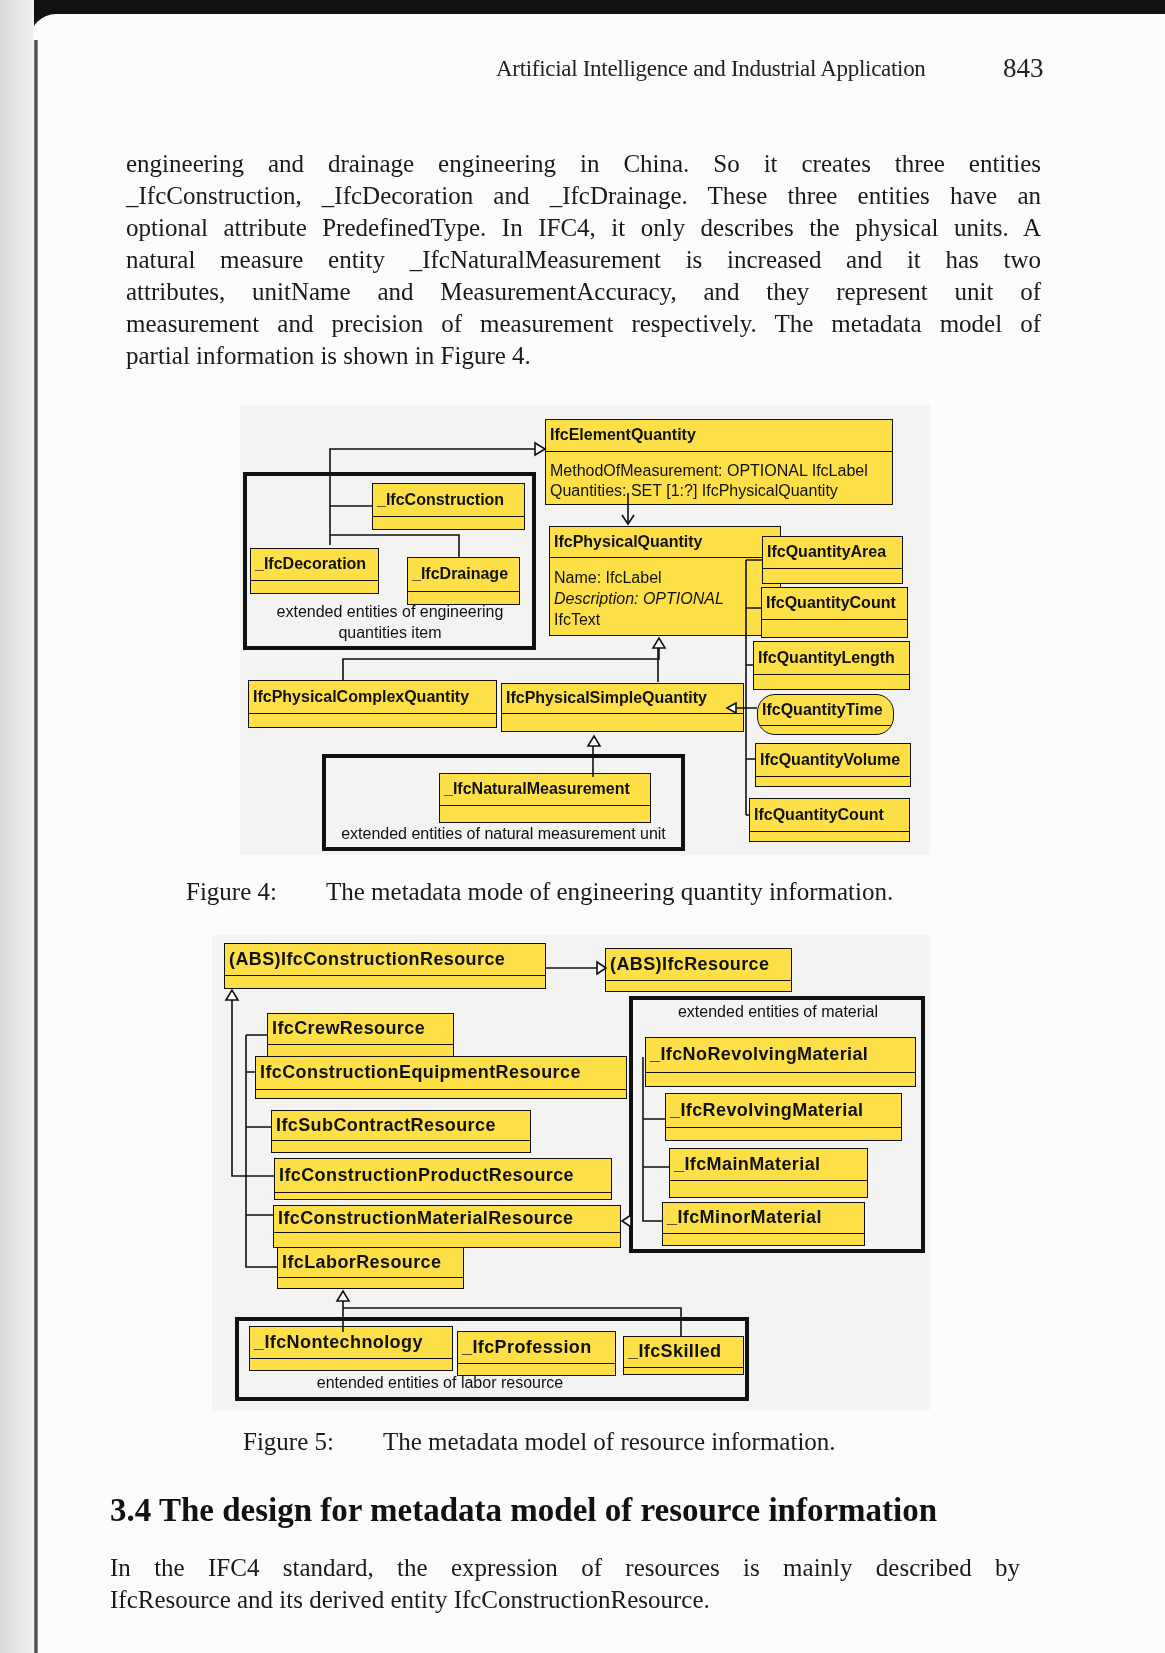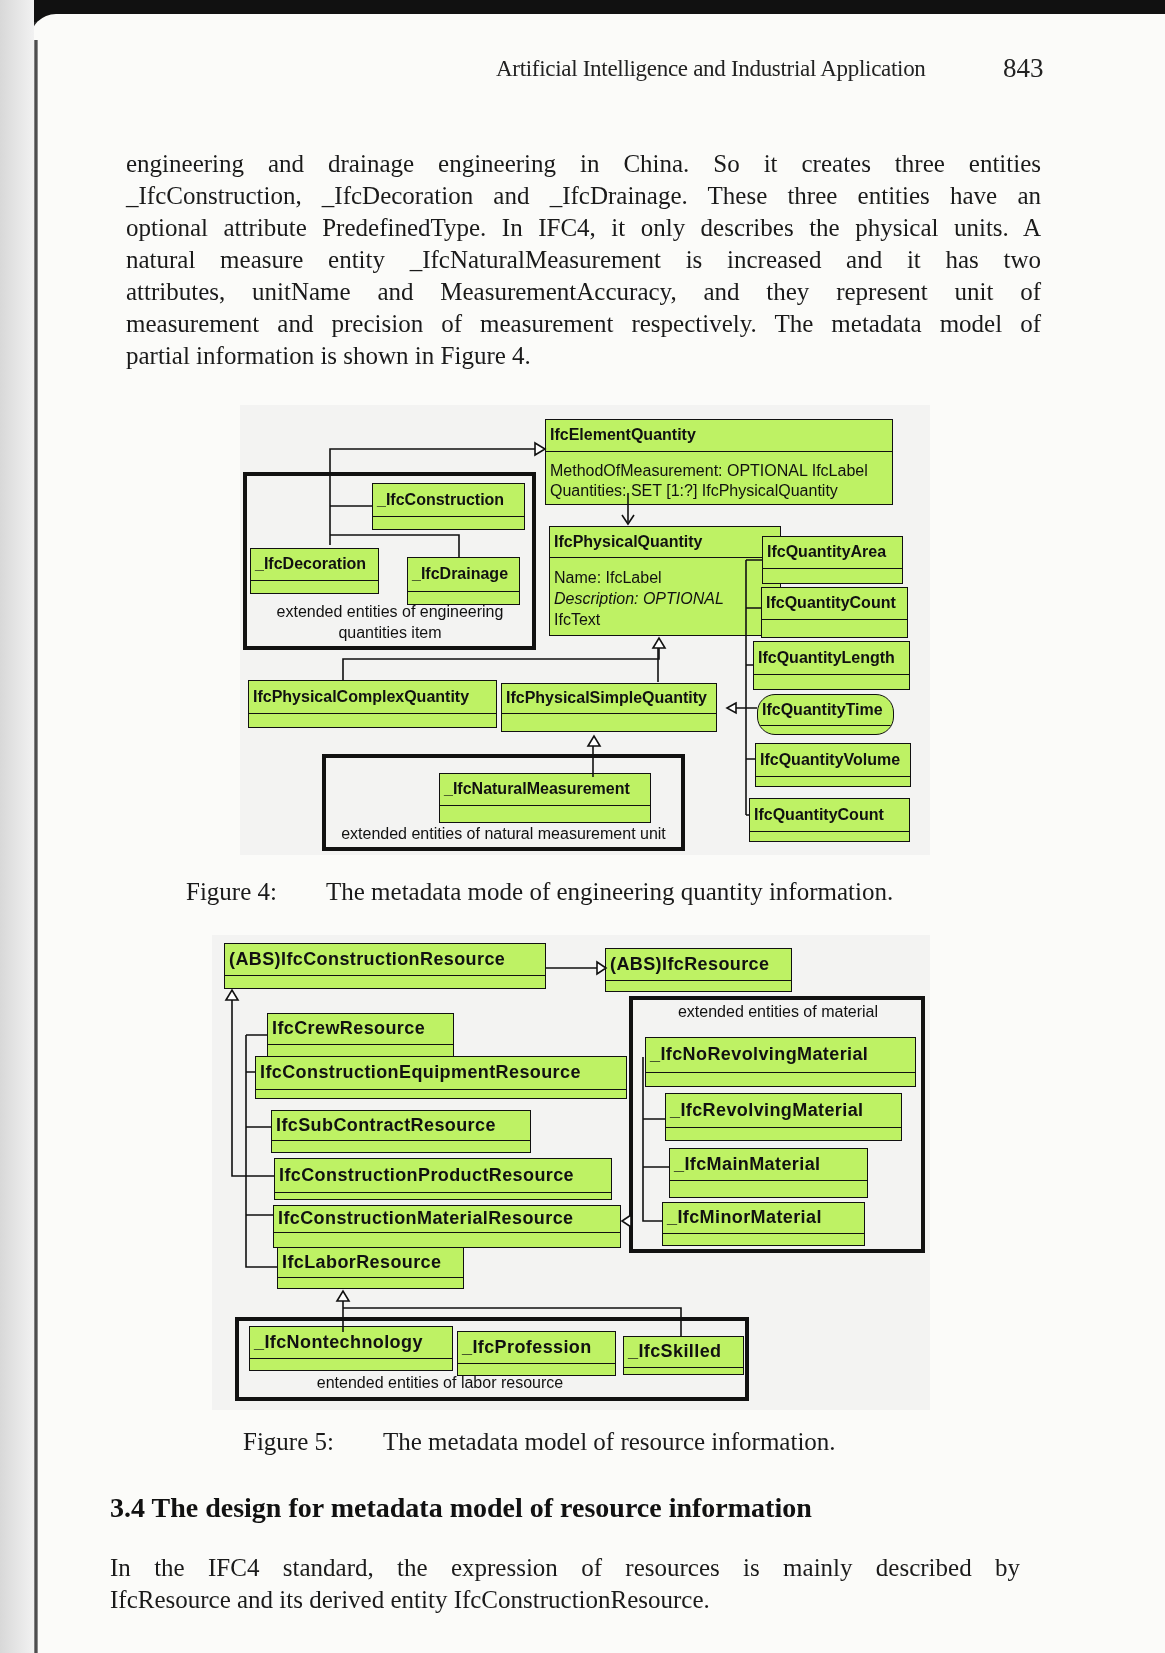--- a/index.html
+++ b/index.html
@@ -8,23 +8,23 @@
   .binding{position:absolute;left:34px;top:40px;width:4px;height:1620px;background:linear-gradient(90deg,#999,#333,#aaa);}
   .shade{position:absolute;left:0;top:0;width:34px;height:1653px;background:linear-gradient(90deg,#d8d8d8,#f2f2f2);}
   .topbar{position:absolute;left:0;top:0;width:1165px;height:22px;background:#111;}
   .running{position:absolute;left:496px;top:56px;font-size:23px;color:#222;letter-spacing:-0.3px;}
   .pnum{position:absolute;left:1003px;top:53px;font-size:27px;color:#222;}
   .para{position:absolute;left:126px;width:915px;font-size:25px;line-height:32px;color:#1a1a1a;text-align:justify;}
   .para .ln{display:block;text-align:justify;text-align-last:justify;white-space:nowrap;height:32px;}
   .para .ln.last{text-align-last:left;}
   .caption{position:absolute;font-size:25px;color:#1a1a1a;white-space:nowrap;}
   .caption .lbl{display:inline-block;width:140px;}
-  .heading{position:absolute;left:110px;top:1492px;font-size:28px;font-weight:bold;color:#111;white-space:nowrap;}
+  .heading{position:absolute;left:110px;top:1492px;font-size:33px;font-weight:bold;color:#111;white-space:nowrap;}
   .figbg{position:absolute;background:#ececec;opacity:.55;}
-  .uml{position:absolute;border:1.6px solid #111;background:#bef264;box-sizing:border-box;font-family:"Liberation Sans",sans-serif;color:#111;overflow:hidden;}
+  .uml{position:absolute;border:1.6px solid #111;background:#fde047;box-sizing:border-box;font-family:"Liberation Sans",sans-serif;color:#111;overflow:hidden;}
   .uml .hd{position:absolute;left:0;right:0;top:0;border-bottom:1.6px solid #111;box-sizing:border-box;padding-left:4px;font-weight:bold;white-space:nowrap;}
   .uml .attr{position:absolute;left:4px;white-space:nowrap;font-size:16px;line-height:21px;}
   .grp{position:absolute;border:4px solid #111;box-sizing:border-box;background:transparent;}
   .gcap{position:absolute;font-family:"Liberation Sans",sans-serif;font-size:16px;color:#111;white-space:nowrap;text-align:center;}
   .f5 .uml .hd{font-size:18px;letter-spacing:0.4px;}
   .f4 .uml .hd{font-size:16px;}
   svg.lines{position:absolute;left:0;top:0;width:1165px;height:1653px;pointer-events:none;}
 </style>
 </head>
 <body>
@@ -72,21 +72,21 @@
   <div class="uml" style="left:549px;top:526px;width:232px;height:110px;">
     <div class="hd" style="height:31px;line-height:29px;">IfcPhysicalQuantity</div>
     <div class="attr" style="top:40px;">Name: IfcLabel</div>
     <div class="attr" style="top:61px;font-style:italic;">Description: OPTIONAL</div>
     <div class="attr" style="top:82px;">IfcText</div>
   </div>
 
   <div class="uml" style="left:248px;top:680px;width:249px;height:48px;">
     <div class="hd" style="height:33px;line-height:31px;">IfcPhysicalComplexQuantity</div>
   </div>
-  <div class="uml" style="left:501px;top:683px;width:216px;height:49px;">
+  <div class="uml" style="left:501px;top:683px;width:243px;height:49px;">
     <div class="hd" style="height:30px;line-height:28px;">IfcPhysicalSimpleQuantity</div>
   </div>
 
   <div class="grp" style="left:322px;top:754px;width:363px;height:97px;"></div>
   <div class="uml" style="left:439px;top:773px;width:212px;height:50px;">
     <div class="hd" style="height:32px;line-height:30px;">_IfcNaturalMeasurement</div>
   </div>
   <div class="gcap" style="left:326px;top:825px;width:355px;">extended entities of natural measurement unit</div>
 
   <div class="uml" style="left:762px;top:536px;width:141px;height:48px;">

